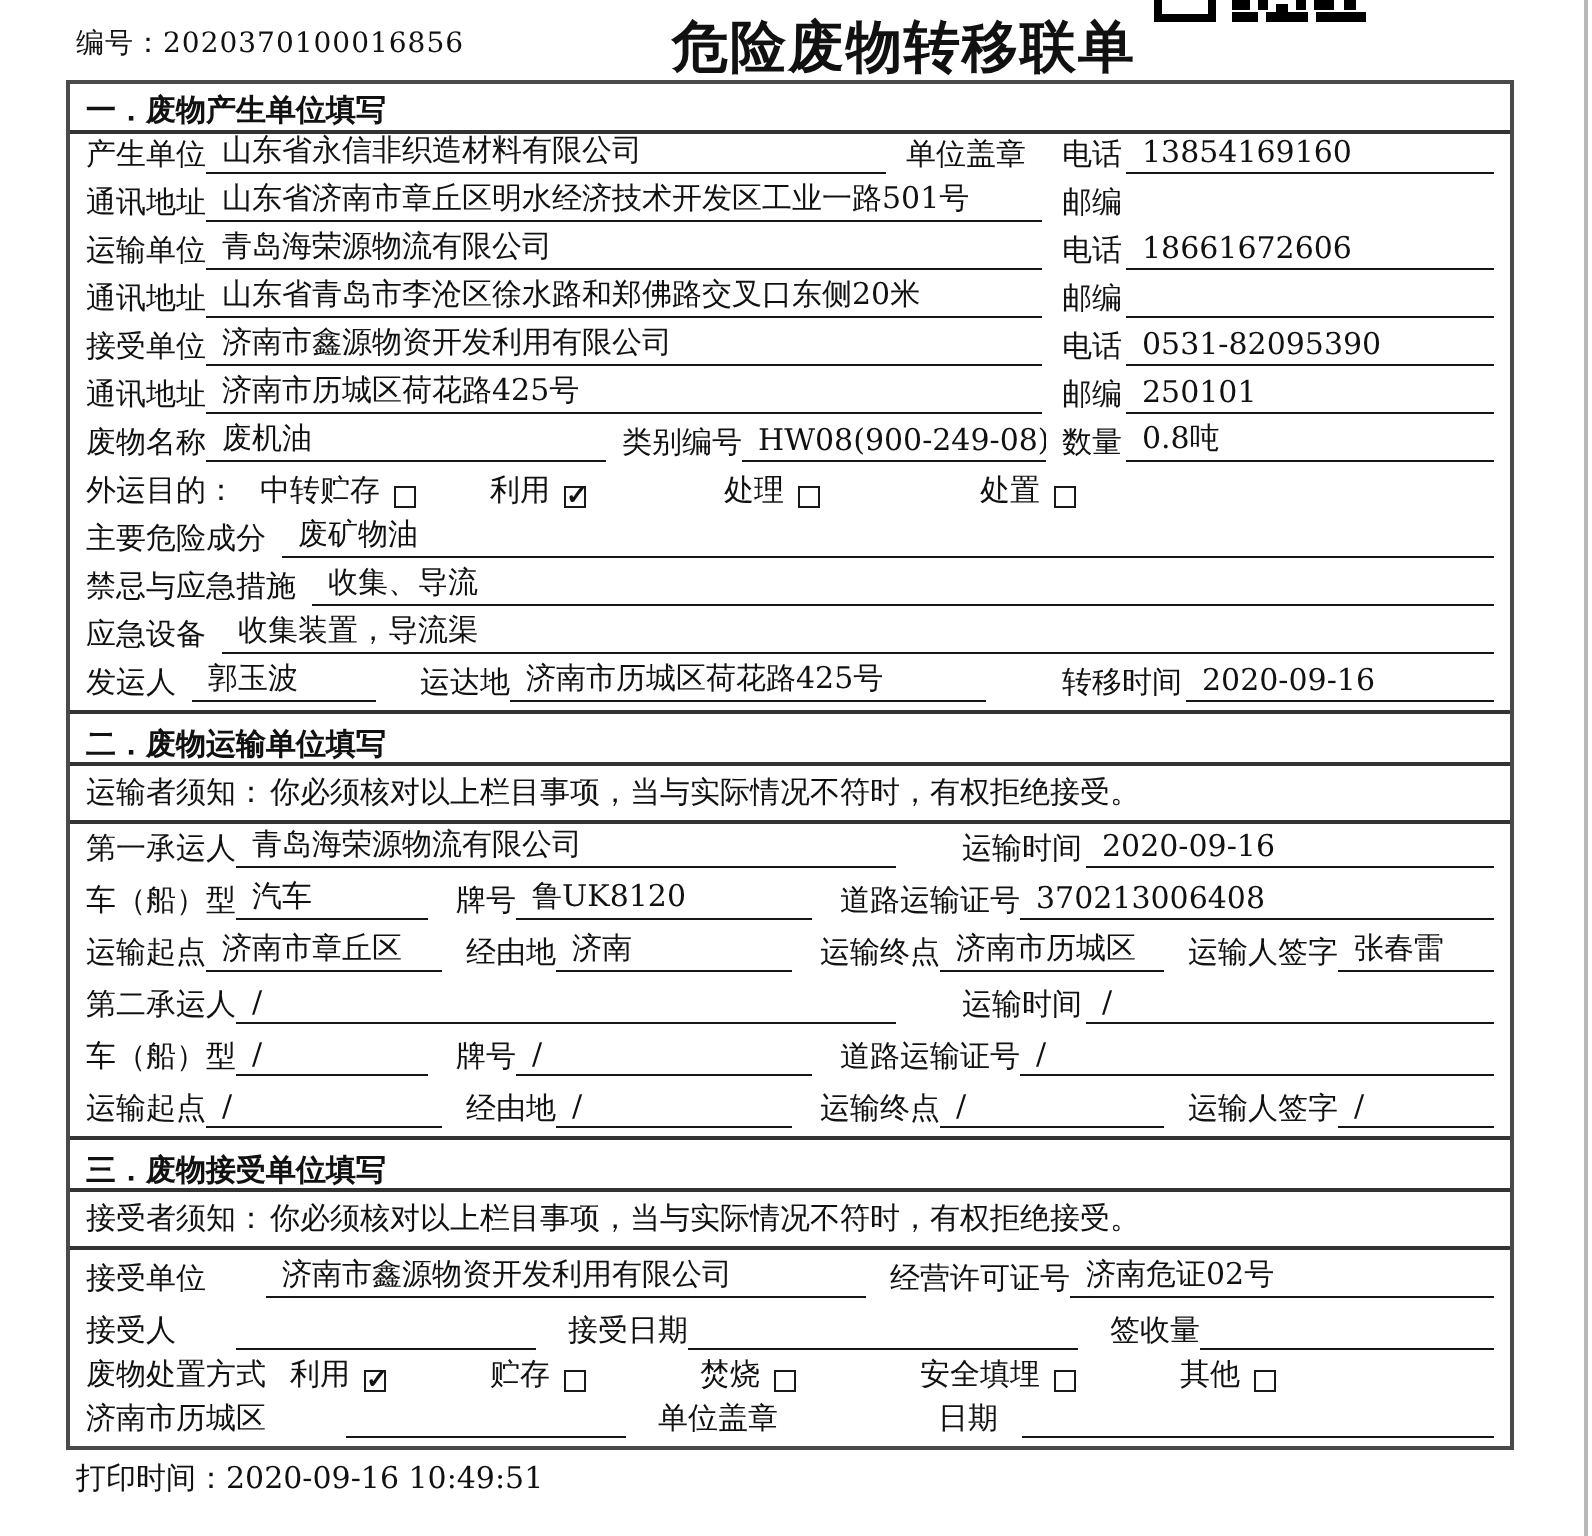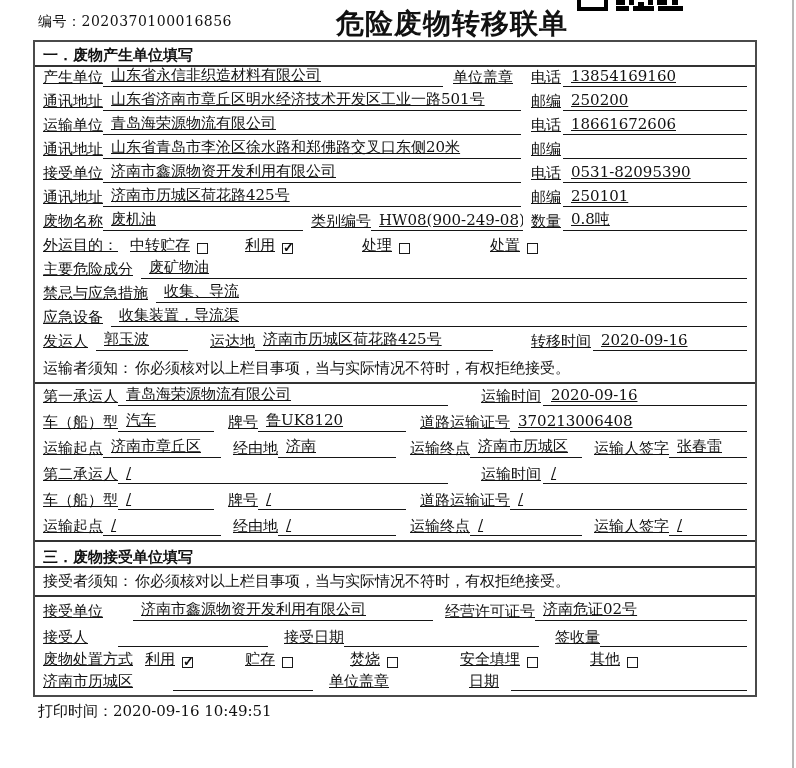--- a/index.html
+++ b/index.html
@@ -14,21 +14,21 @@
   .qr-frag { position: absolute; left: 577px; top: 0; }
 
   .form-table { margin-left: 33px; width: 724px; border: 2px solid #4a4a4a; background: #fff; }
 
   .sec-h { font-weight: bold; font-size: 15px; padding: 4px 6px 2px 8px; border-bottom: 2px solid #333; height: 25px; }
   .sec-h.bt { border-top: 2px solid #333; height: 28px; padding-top: 6px; }
   .notice { height: 29px; border-bottom: 2px solid #333; display: flex; align-items: center; padding: 0 8px; }
   .notice .ntext { margin-left: 2px; }
 
   .sec-body { padding: 0 8px; }
-  .row { display: flex; align-items: flex-end; padding-bottom: 4px; text-decoration: underline; }
+  .row { display: flex; align-items: flex-end; padding-bottom: 4px; }
   .h24 { height: 24px; } .h26 { height: 26px; } .h28 { height: 28px; } .h22 { height: 22px; }
   .lab { white-space: nowrap; flex: none; }
   .val { border-bottom: 1px solid #161616; white-space: nowrap; padding: 0 2px 1px 8px; flex: none; min-height: 14px; overflow: hidden; }
   .grow { flex: 1 1 auto; margin-right: 10px; }
   .grow-end { flex: 1 1 auto; margin-right: 0; }
   .rcol { margin-left: auto; width: 216px; display: flex; align-items: flex-end; flex: none; }
   .rcol.wide { width: 266px; }
   .rcol .val { flex: 1 1 auto; }
   .rcol .lab { margin-right: 2px; }
 
@@ -85,21 +85,20 @@
         <span class="lab">电话</span>
         <span class="val">13854169160</span>
       </span>
     </div>
 
     <div class="row h24">
       <span class="lab">通讯地址</span>
       <span class="val grow">山东省济南市章丘区明水经济技术开发区工业一路501号</span>
       <span class="rcol">
         <span class="lab">邮编</span>
-        <span class="val">250200</span>
       </span>
     </div>
 
     <div class="row h24">
       <span class="lab">运输单位</span>
       <span class="val grow">青岛海荣源物流有限公司</span>
       <span class="rcol">
         <span class="lab">电话</span>
         <span class="val">18661672606</span>
       </span>
@@ -184,20 +183,21 @@
       <span class="val w92 ml8">郭玉波</span>
       <span class="lab ml22">运达地</span>
       <span class="val w238">济南市历城区荷花路425号</span>
       <span class="rcol">
         <span class="lab">转移时间</span>
         <span class="val">2020-09-16</span>
       </span>
     </div>
   </div>
 
+  <div class="sec-h bt">二．废物运输单位填写</div>
   <div class="notice">
     <span class="lab">运输者须知：</span>
     <span class="ntext">你必须核对以上栏目事项，当与实际情况不符时，有权拒绝接受。</span>
   </div>
   <div class="sec-body">
 
     <div class="row h26">
       <span class="lab">第一承运人</span>
       <span class="val w330">青岛海荣源物流有限公司</span>
       <span class="rcol wide">

